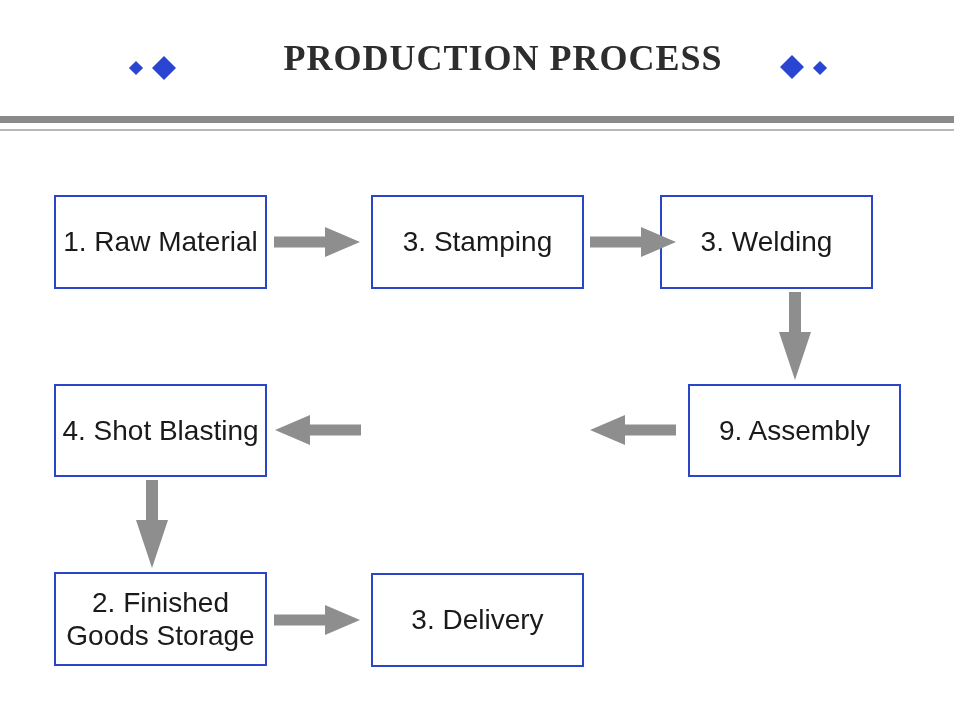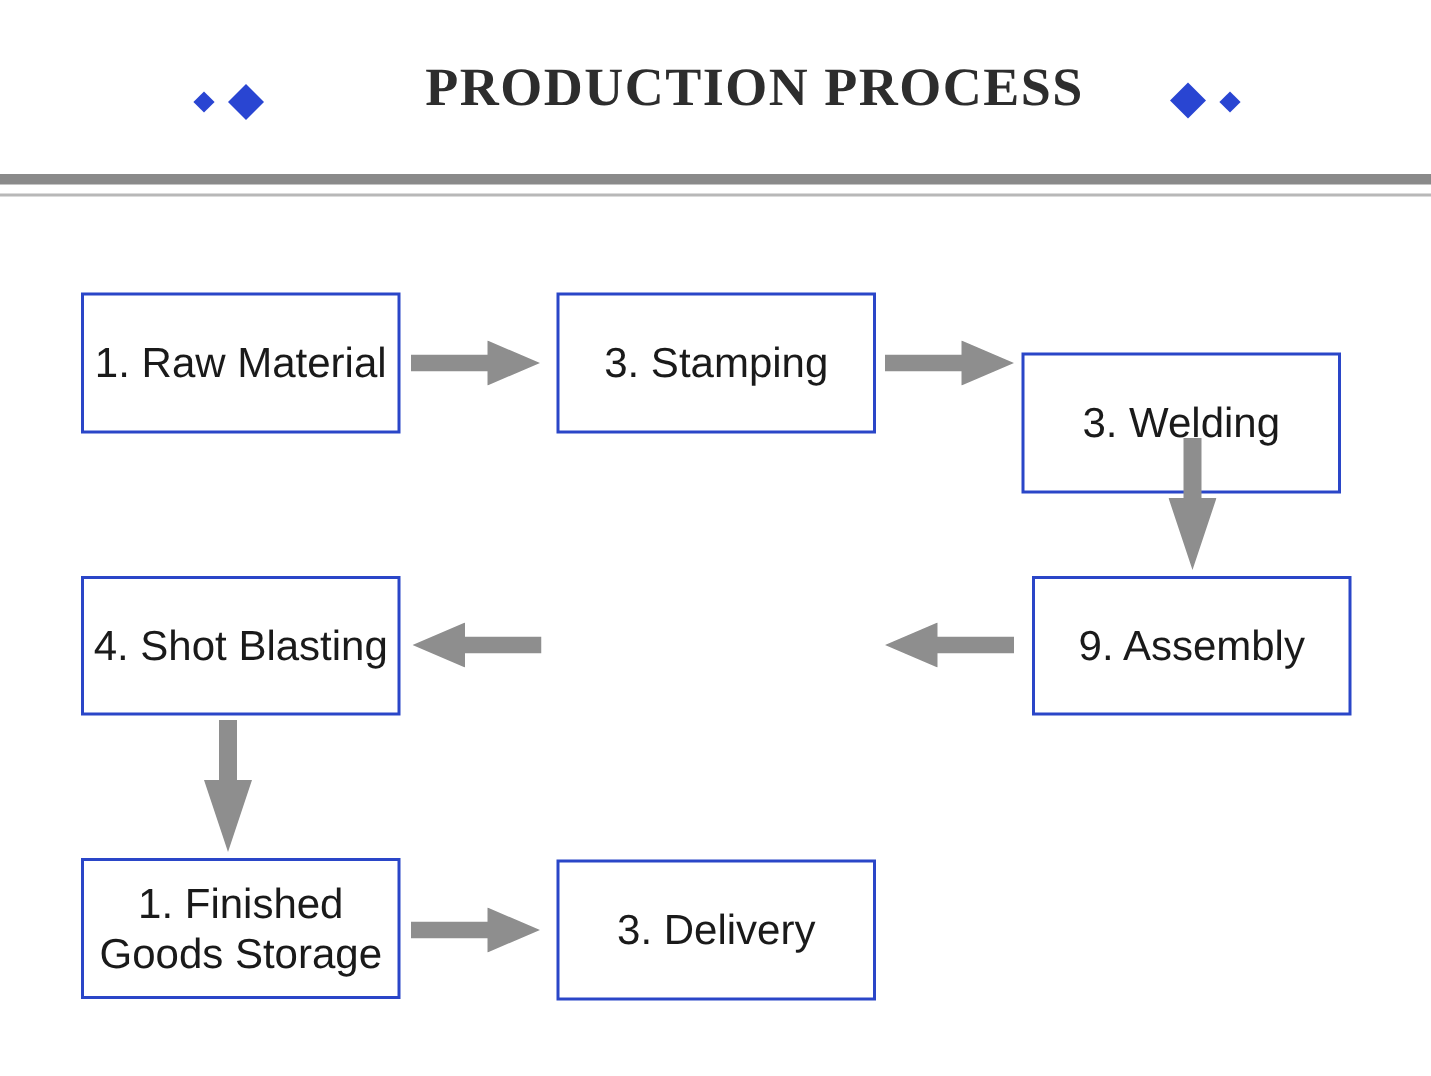--- a/index.html
+++ b/index.html
@@ -54,33 +54,33 @@
 
   <div class="rule-thick"></div>
   <div class="rule-thin"></div>
 
   <div class="box" style="left:54px; top:195px;">
     <span>1. Raw Material</span>
   </div>
   <div class="box" style="left:371px; top:195px;">
     <span>3. Stamping</span>
   </div>
-  <div class="box" style="left:681px; top:195px;margin-top:40px;">
+  <div class="box" style="left:660px; top:195px;">
     <span>3. Welding</span>
   </div>
 
   <div class="box" style="left:54px; top:384px; height:93px;">
     <span>4. Shot Blasting</span>
   </div>
   <div class="box" style="left:688px; top:384px; height:93px;">
     <span>9. Assembly</span>
   </div>
 
   <div class="box" style="left:54px; top:572px;">
-    <span>1. Finished Goods Storage</span>
+    <span>2. Finished Goods Storage</span>
   </div>
   <div class="box" style="left:371px; top:573px;">
     <span>3. Delivery</span>
   </div>
 
   <span class="arrow" style="left:274px; top:227px;">
     <svg width="86" height="30" viewBox="0 0 86 30">
         <polygon fill="currentColor" points="0,9.5 51,9.5 51,0 86,15 51,30 51,20.5 0,20.5"></polygon>
       </svg>
   </span>

